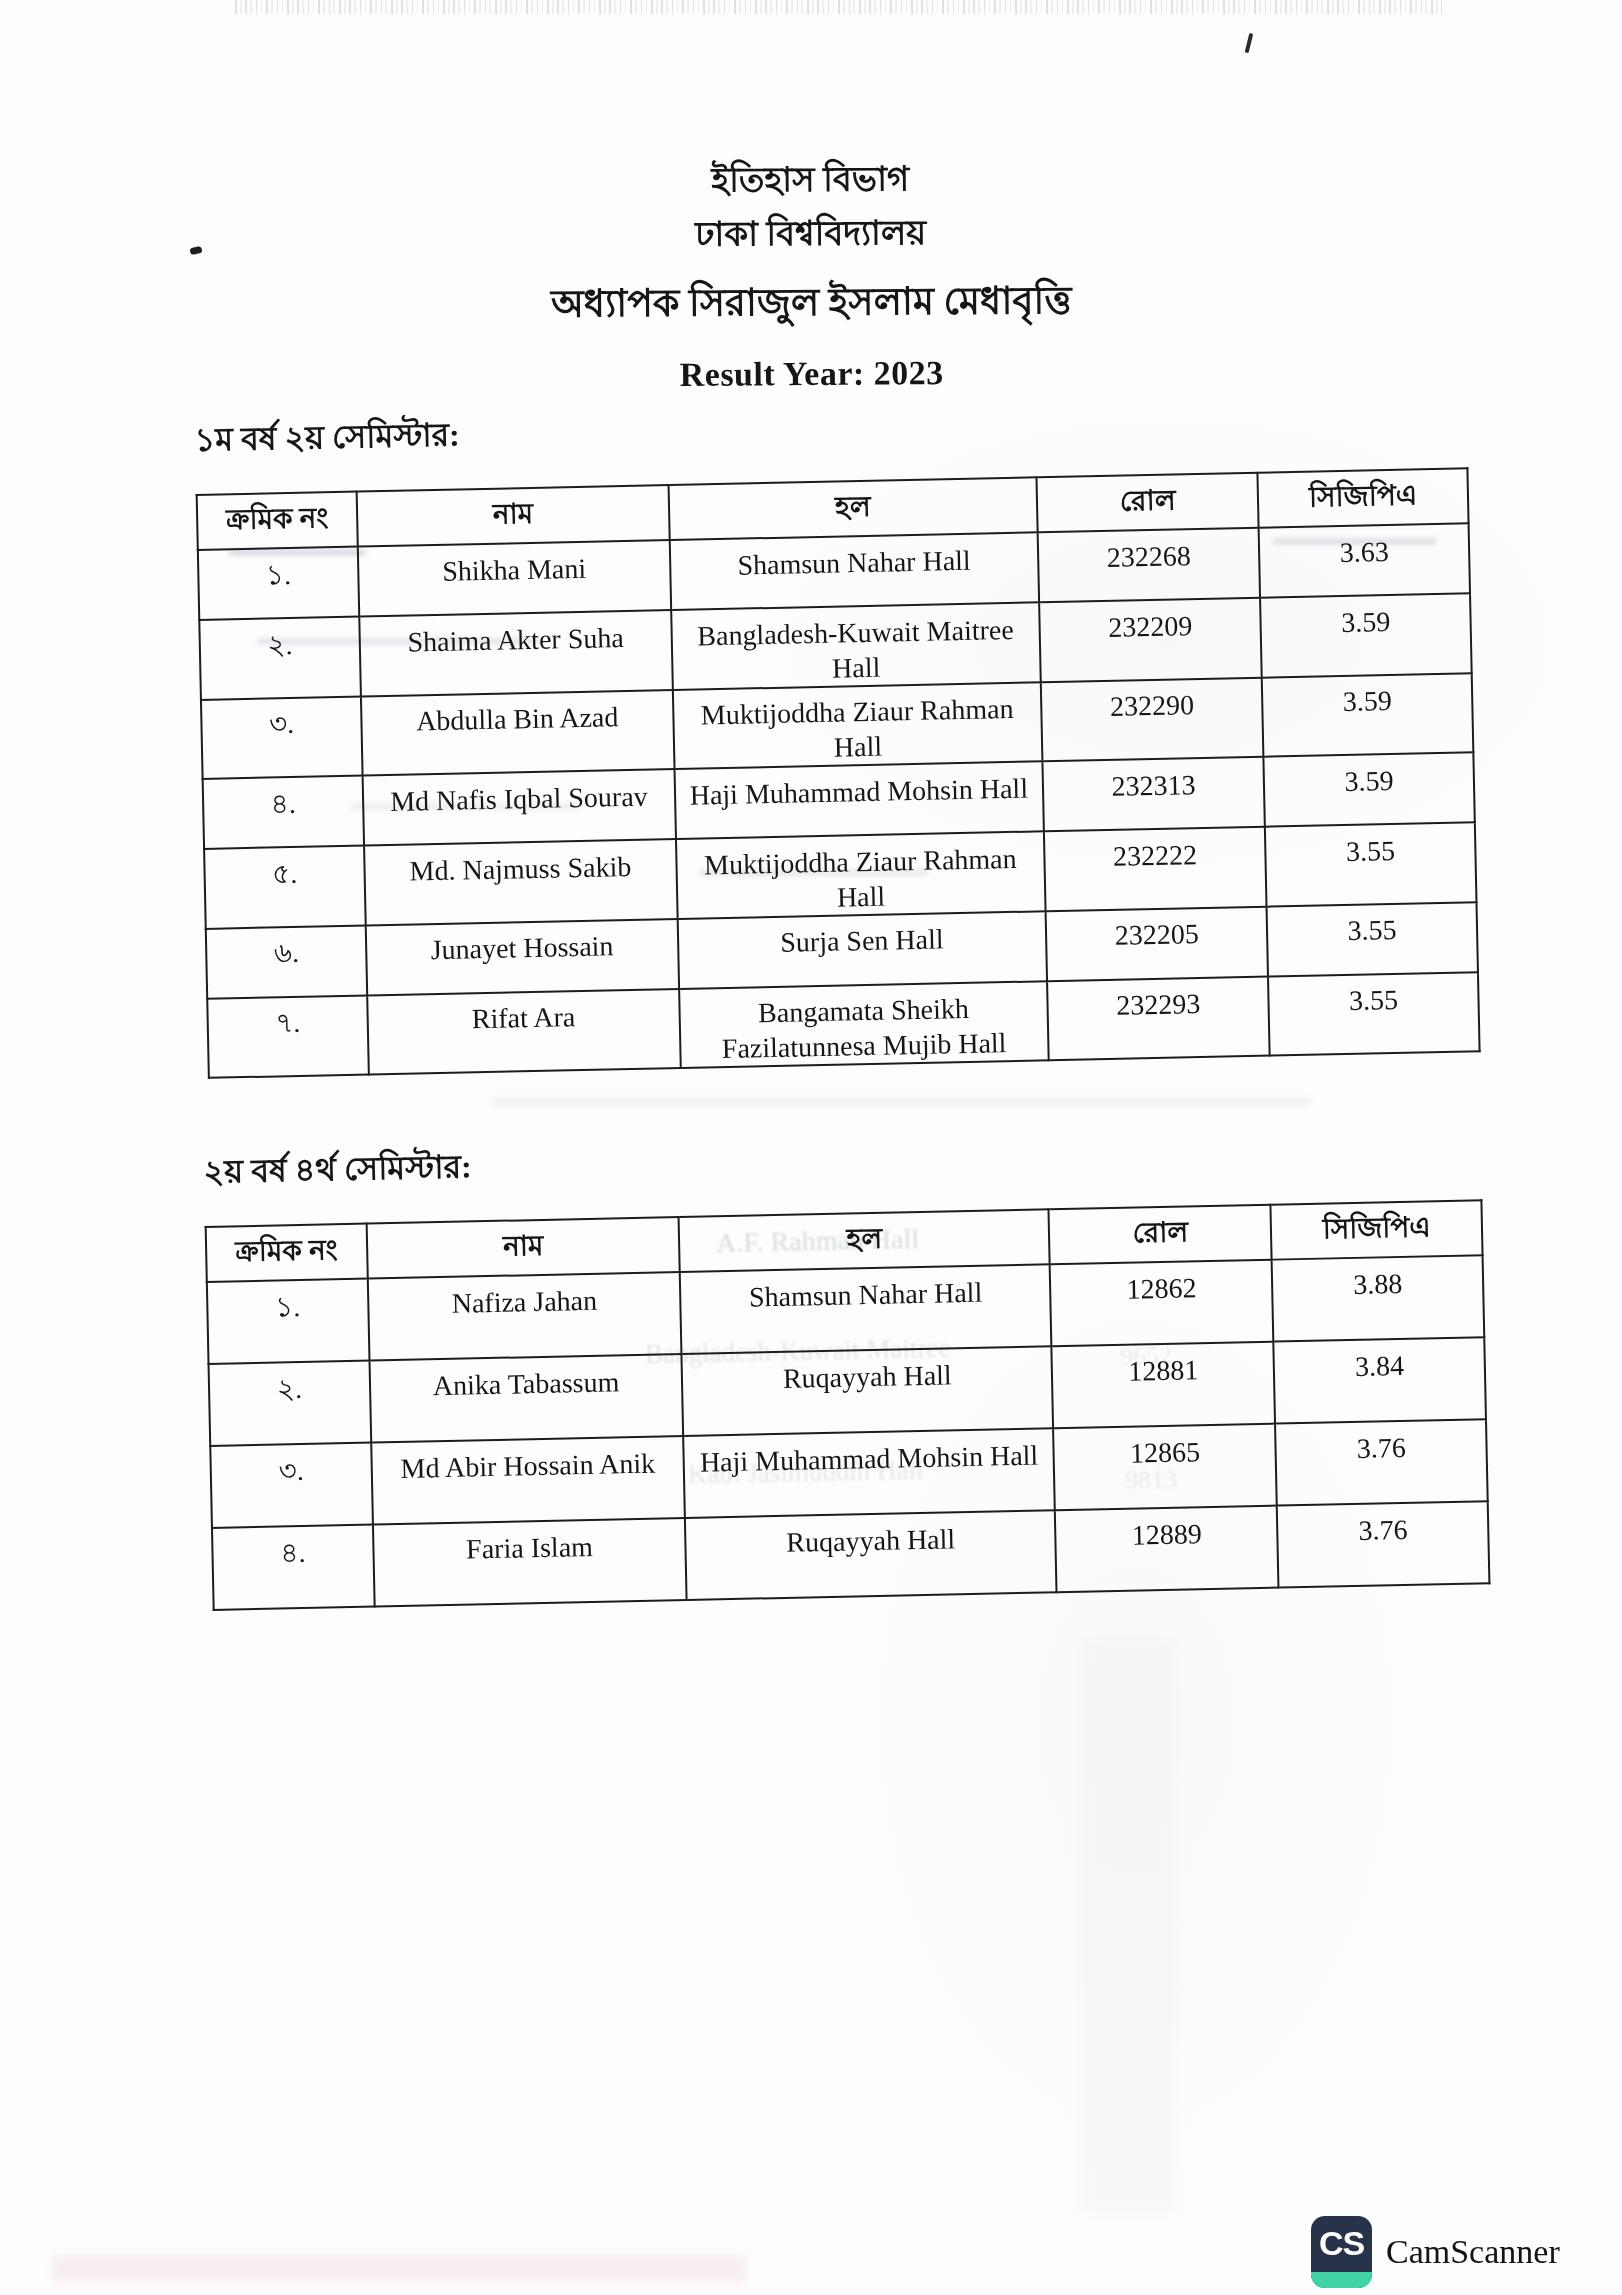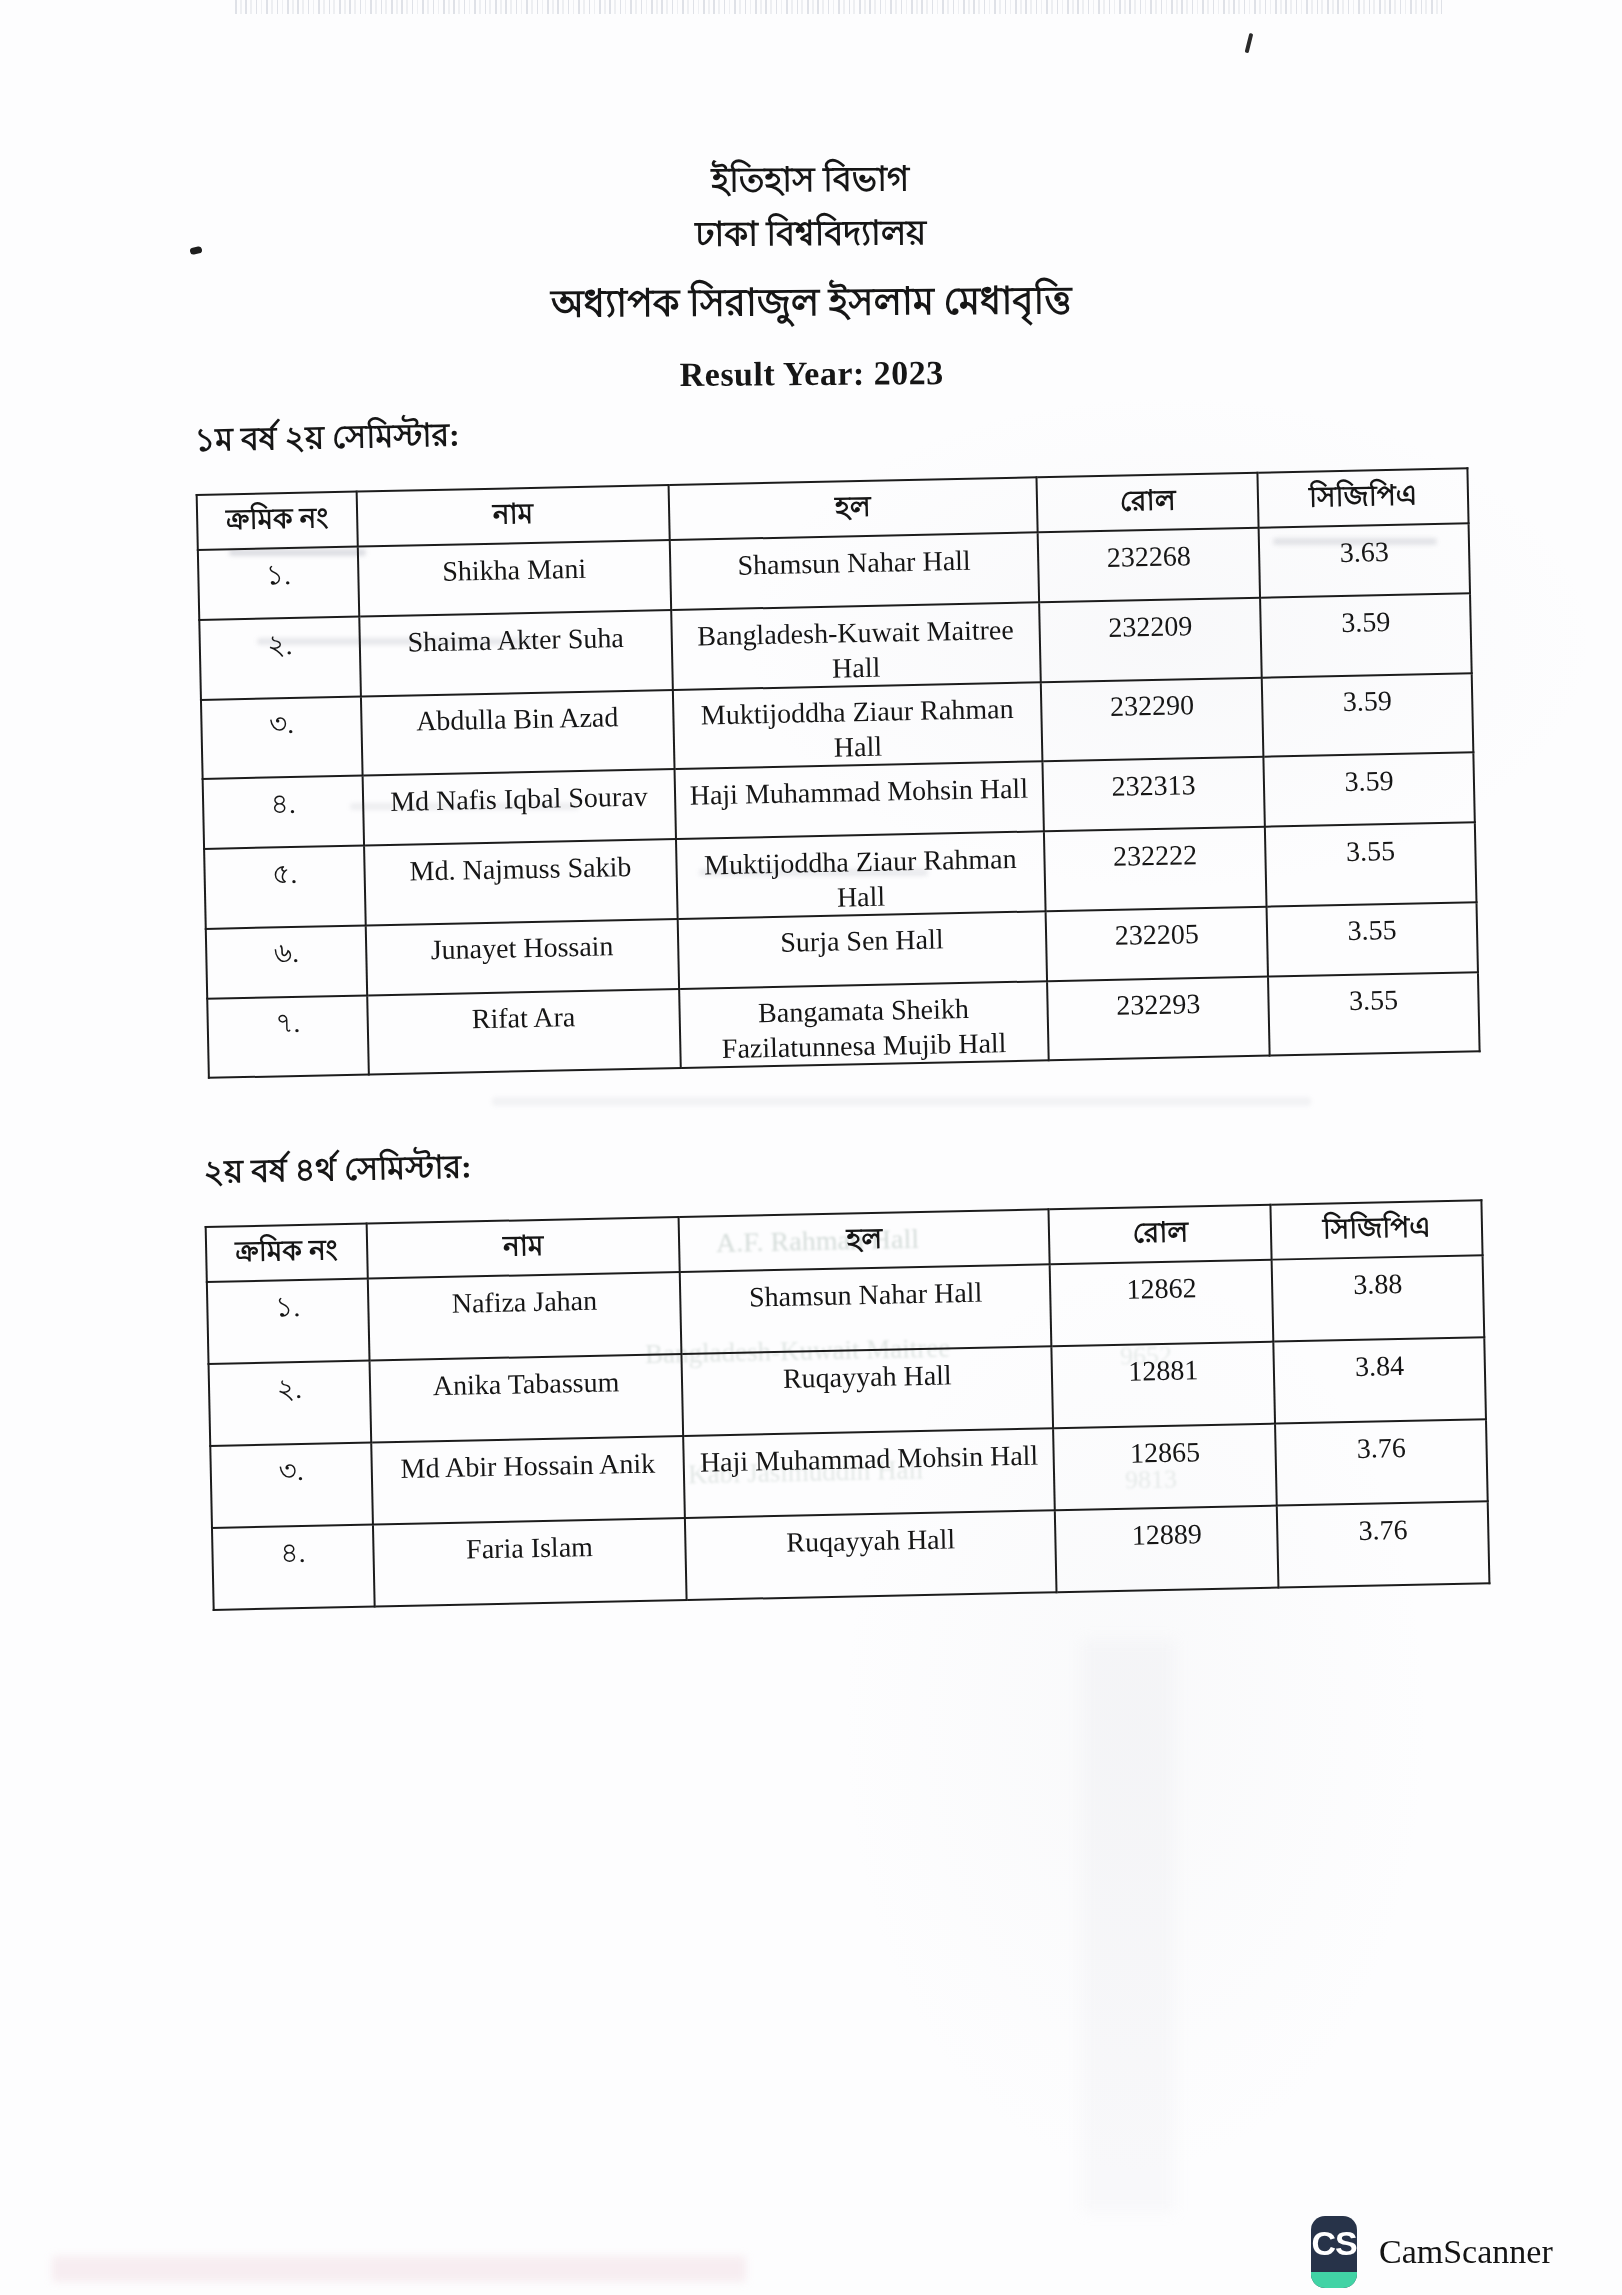--- a/index.html
+++ b/index.html
@@ -70,30 +70,30 @@
     font-size:28px; text-align:center; vertical-align:top;
     padding:7.6px 7.6px 0 7.6px; box-sizing:border-box; line-height:35px;
   }
   .s1 td{height:70px;}
   .s2 td{height:82px;}
   col.c0{width:12.6%;} col.c1{width:24.5%;} col.c2{width:29.0%;}
   col.c3{width:17.4%;} col.c4{width:16.5%;}
   
   .cam-footer{position:absolute; left:1311px; top:2216px; display:flex; align-items:center;}
   .cs-icon{
-    position:relative; width:46px; height:72px; background:#273349;
+    position:relative; width:61px; height:72px; background:#273349;
     border-radius:14px; overflow:hidden; flex:0 0 auto;
   }
   .cs-text{
     position:absolute; left:0; right:0; top:7.6px; text-align:center;
     font-family:"Liberation Sans",sans-serif; font-weight:700;
     font-size:34px; color:#ffffff; letter-spacing:-1.1px;
   }
   .cs-strip{position:absolute; left:0; right:0; bottom:0; height:16.4px; background:#41d3a5;}
-  .cs-brand{font-size:34px; color:#141414; margin-left:22px; white-space:nowrap;}
+  .cs-brand{font-size:34px; color:#141414; margin-left:14px; white-space:nowrap;}
 </style>
 </head>
 <body>
 
 <div class="page">
 
   <div class="scan-noise"></div>
   <div class="tick"></div>
   <div class="dot"></div>
   <div class="smudge sm0"></div>

